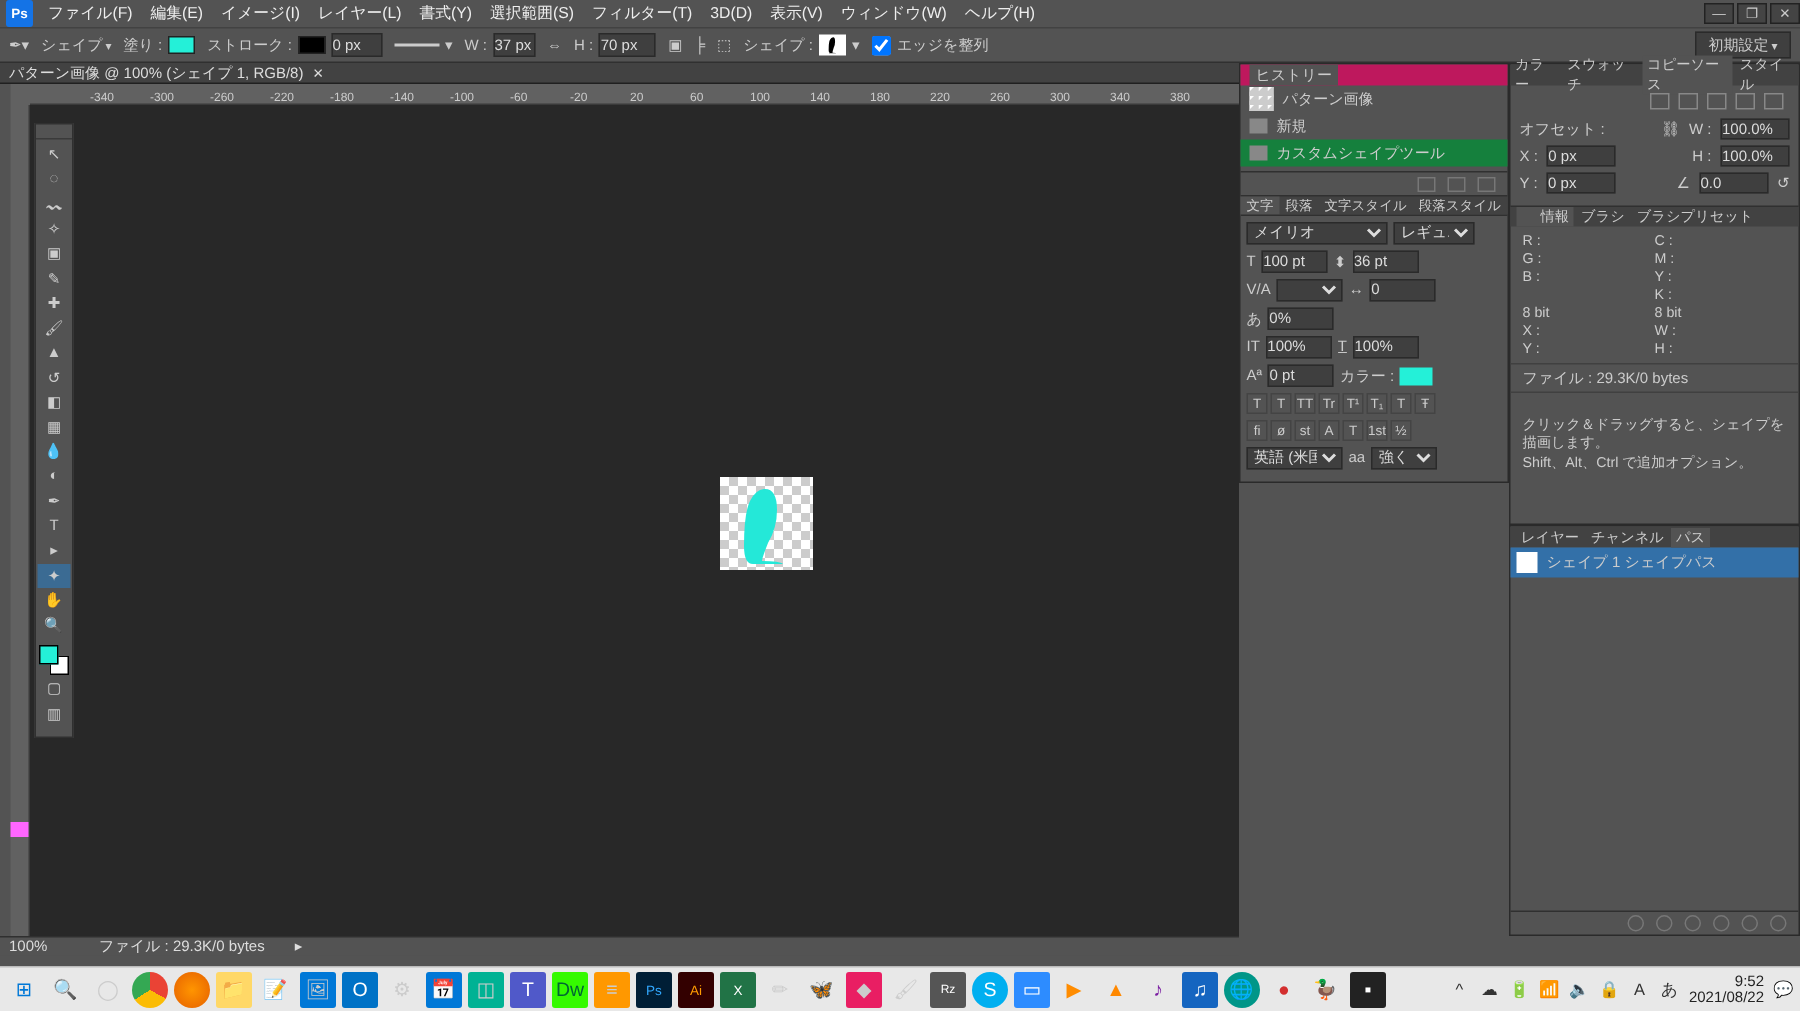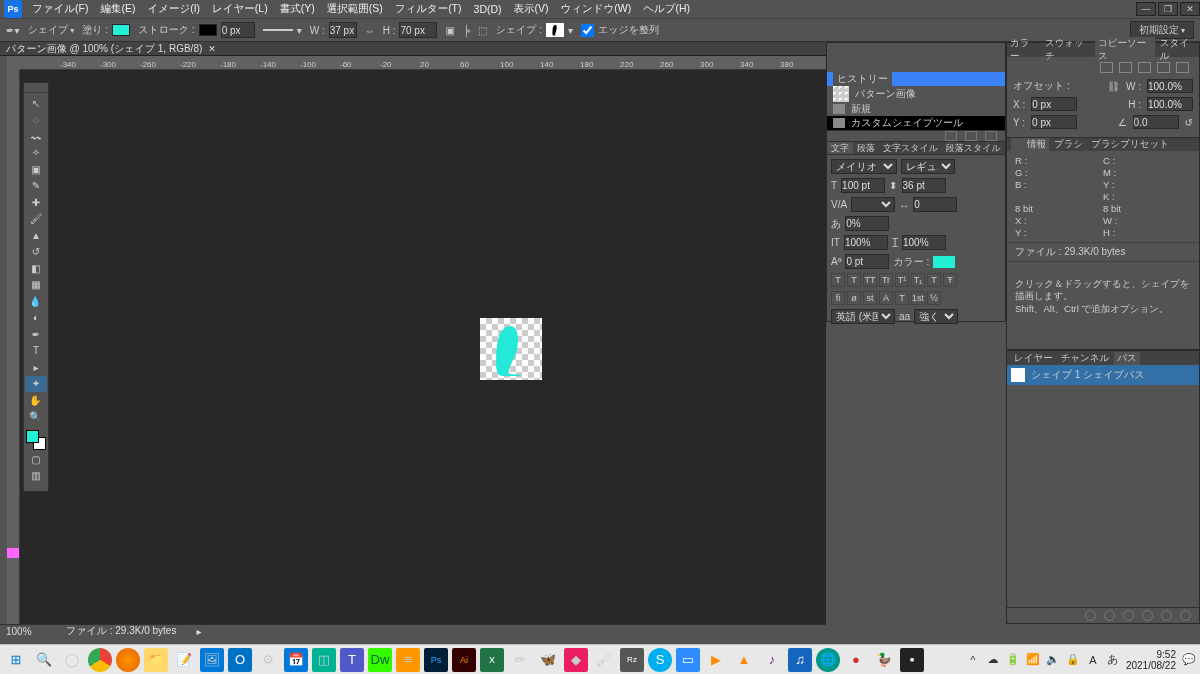--- a/index.html
+++ b/index.html
@@ -55,25 +55,25 @@
 .toolbox2 .fgbg{margin-top:4px;position:relative;width:22px;height:22px;}
 .toolbox2 .fg{position:absolute;left:1px;top:1px;width:13px;height:13px;background:#24f0d8;border:1px solid #000;}
 .toolbox2 .bg{position:absolute;right:1px;bottom:1px;width:13px;height:13px;background:#fff;border:1px solid #000;}
 
 
 .statusbar { position:absolute; bottom:37px; left:0; width:826px; height:13px; background:#535353; border-top:1px solid #303030; display:flex; align-items:center; padding:0 6px; gap:20px; font-size:10px; color:#ddd;}
 .statusbar .zoom{width:40px;}
 
 
 .rightcol1 { position:absolute; top:42px; left:826px; width:180px; height:280px; background:#535353; border:1px solid #2a2a2a; display:flex; flex-direction:column;}
-.rightcol1 .tabs { height:14px; background:#3b82f6; display:flex; align-items:flex-end; padding-left:6px; font-size:10px;margin-top:29px;}
+.rightcol1 .tabs { height:14px; background:#be185d; display:flex; align-items:flex-end; padding-left:6px; font-size:10px;}
 .rightcol1 .tabs span{padding:0 4px;}
 .rightcol1 .tabs span.active{background:#535353;}
 .rightcol1 .histrow { height:18px; display:flex; align-items:center; padding-left:6px; gap:6px; font-size:10px;}
-.rightcol1 .histrow.sel{background:#000000;}
+.rightcol1 .histrow.sel{background:#15803d;}
 .rightcol1 .thumb{width:16px;height:16px;background-image:linear-gradient(45deg,#ccc 25%,transparent 25%),linear-gradient(-45deg,#ccc 25%,transparent 25%),linear-gradient(45deg,transparent 75%,#ccc 75%),linear-gradient(-45deg,#ccc 75%,transparent 75%);background-size:6px 6px;background-color:#fff;}
 .rightcol1 .foldericon{width:12px;height:10px;background:#888;}
 .rightcol1 .iconrow { margin-top:auto; height:16px; border-top:1px solid #303030; display:flex; justify-content:flex-end; gap:8px; padding-right:8px; align-items:center;}
 .rightcol1 .iconrow div{width:12px;height:10px;border:1px solid #777;}
 .rightcol1 .char-sub { border-top:1px solid #303030; padding:4px;}
 .rightcol1 .char-sub .row{display:flex;align-items:center;gap:4px;margin-bottom:4px;}
 .rightcol1 .char-sub input, .rightcol1 .char-sub select{background:#3f3f3f;border:1px solid #2a2a2a;color:#ddd;font-size:10px;height:15px;}
 .rightcol1 .char-sub .sw{width:22px;height:12px;background:#24f0d8;}
 .rightcol1 .char-sub .btnrow{display:flex;gap:2px;}
 .rightcol1 .char-sub .btnrow div{width:14px;height:14px;border:1px solid #444;display:flex;align-items:center;justify-content:center;font-size:9px;}
@@ -287,21 +287,21 @@
   </div>
 
   <div class="char-tabs">
     <span class="active">文字</span>
     <span>段落</span>
     <span>文字スタイル</span>
     <span>段落スタイル</span>
   </div>
   <div class="char-sub">
     <div class="row">
-      <select style="width:66px"><option>メイリオ</option></select>
+      <select style="width:94px"><option>メイリオ</option></select>
       <select style="width:54px"><option>レギュ...</option></select>
     </div>
     <div class="row">
       <span>T</span>
         <input style="width: 44px;" value="100 pt">
       <span>⬍</span>
         <input style="width: 44px;" value="36 pt">
     </div>
     <div class="row">
       <span>V/A</span>

